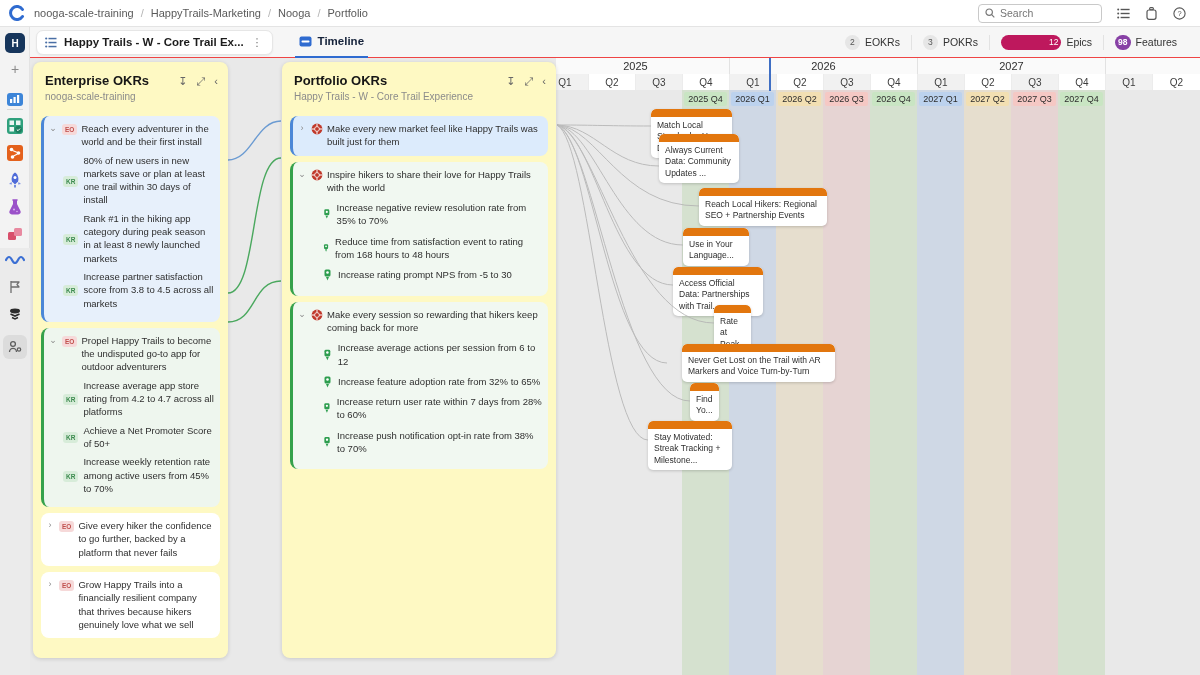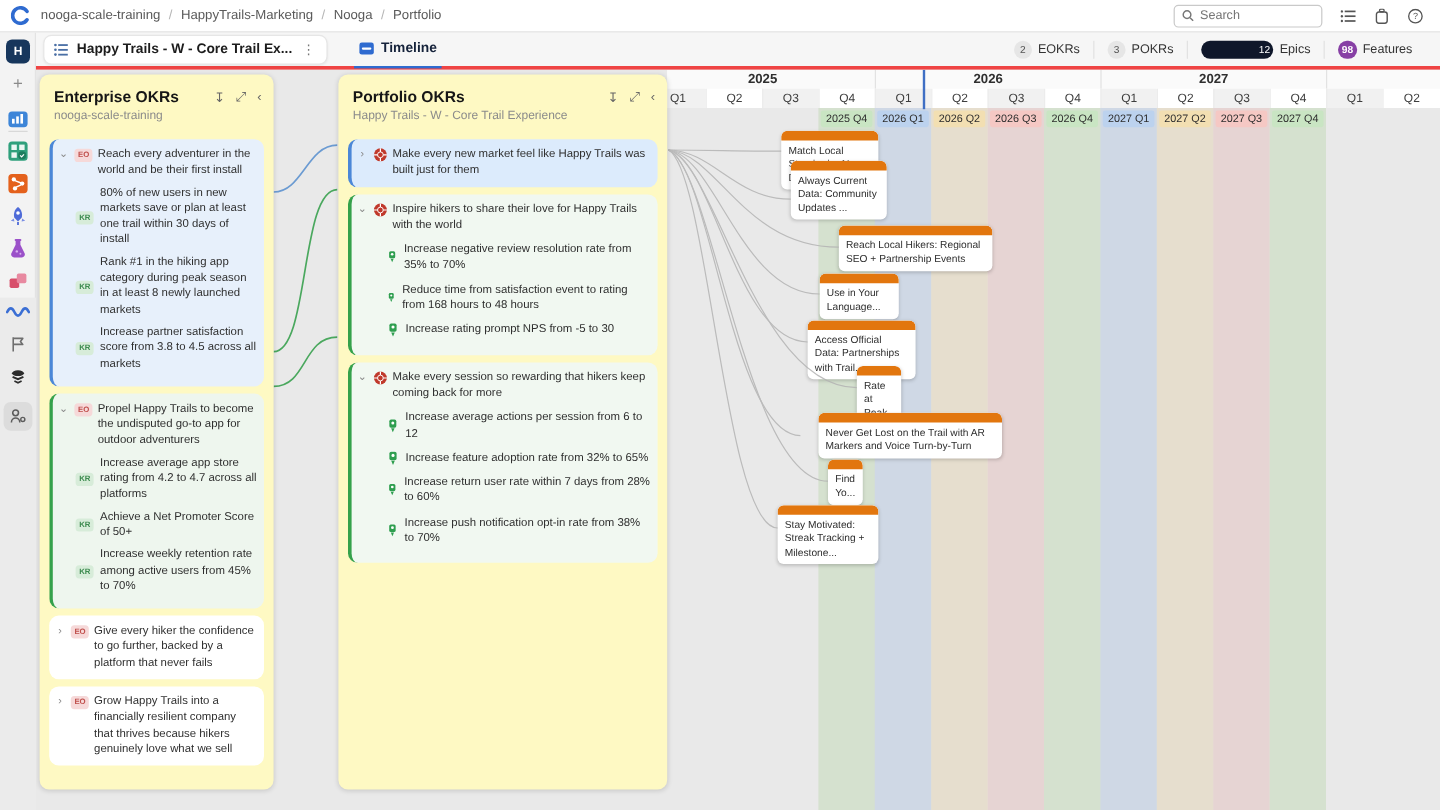--- a/index.html
+++ b/index.html
@@ -16,35 +16,35 @@
   .topbar-right { margin-left:auto; display:flex; align-items:center; gap:14px; padding-right:14px; }
   .search { display:flex; align-items:center; gap:5px; width:124px; height:19px;
             border:1px solid #c9c9c9; border-radius:4px; padding:0 6px; background:#fff; }
   .search input { border:none; outline:none; width:90px; font-size:10.5px; color:#444;
                   font-family:"Liberation Sans",sans-serif; background:transparent; }
   .tb-icon { width:14px; height:14px; color:#555; display:flex; align-items:center; justify-content:center;
              font-size:11px; }
 
   
   .tabbar { position:absolute; left:30px; top:27px; width:1170px; height:31px; background:#f6f6f6;
-            border-bottom:3px solid #ef4444; display:flex; align-items:center; z-index:9; }
+            border-bottom:1px solid #ef4444; display:flex; align-items:center; z-index:9; }
   .board-pill { display:flex; align-items:center; gap:7px; background:#fff; border:1px solid #e6e6e6;
             border-radius:7px; height:25px; margin-left:6px; padding:0 8px;
             box-shadow:0 1px 2px rgba(0,0,0,.06); }
   .board-pill .title { font-size:11.5px; font-weight:bold; color:#1c1c1c; white-space:nowrap; }
   .kebab { color:#777; font-size:11px; padding:0 1px; }
   .tab { display:flex; align-items:center; gap:6px; height:31px; margin-left:22px; padding:0 4px;
          border-bottom:2px solid #2f6bd0; }
   .tab .tab-label { font-size:11.5px; font-weight:bold; color:#15223a; }
   .count-badges { margin-left:auto; display:flex; align-items:center; padding-right:12px; }
   .cbadge { display:flex; align-items:center; gap:5px; padding:0 11px; border-left:1px solid #e2e2e2; }
   .cbadge:first-child { border-left:none; }
   .cb-num { min-width:15px; height:15px; border-radius:8px; background:#e6e6e6; color:#555;
             font-size:8.5px; display:flex; align-items:center; justify-content:center; padding:0 3px; }
-  .cb-num.orange { background:#0f172a; color:#fff; font-weight:normal;padding-left:48px; }
+  .cb-num.orange { background:#be185d; color:#fff; font-weight:normal;padding-left:48px; }
   .cb-num.purple { background:#8740a5; color:#fff; font-weight:bold; }
   .cb-label { font-size:10.5px; color:#333; }
 
   
   .rail { position:absolute; left:0; top:27px; width:30px; height:648px; background:#f3f3f3;
           border-right:1px solid #e3e3e3; z-index:9; }
   .rail-lower { position:absolute; left:0; top:221px; width:30px; height:427px; background:#ebebeb; }
   .rail-item { position:absolute; left:0; width:30px; display:flex; justify-content:center; }
   .avatar { width:20px; height:20px; border-radius:5px; background:#17365c; color:#fff;
             font-size:10px; font-weight:bold; display:flex; align-items:center; justify-content:center; }
@@ -54,21 +54,21 @@
 
   
   .timeline { position:absolute; left:556px; top:58px; width:644px; height:617px; overflow:hidden; z-index:1; }
   .tl-col { position:absolute; top:32px; bottom:0; width:47px; }
   .tint-green { background:rgba(171,209,152,.32); }
   .tint-blue  { background:rgba(153,180,222,.32); }
   .tint-beige { background:rgba(224,199,146,.30); }
   .tint-pink  { background:rgba(226,166,163,.30); }
   .tl-yearrow { position:absolute; left:0; top:0; width:644px; height:16px; background:#fafafa; }
   .tl-year { position:absolute; top:0; height:16px; border-left:1px solid #e2e2e2; background:#fafafa;
-             display:flex; align-items:center; justify-content:center; font-size:11px; font-weight:bold; color:#2f2f2f; }
+             display:flex; align-items:center; justify-content:center; font-size:11px; font-weight:normal; color:#2f2f2f; }
   .tl-qrow { position:absolute; left:0; top:16px; width:644px; height:16px; background:#fff; }
   .tl-q { position:absolute; top:0; height:16px; border-left:1px solid #ececec; display:flex;
           align-items:center; justify-content:center; font-size:10px; color:#3d3d3d; }
   .tl-q.shade { background:#f1f1f1; }
   .chip { position:absolute; top:34px; height:14px; width:43px; border-radius:2px; font-size:9px;
           color:#2d2d2d; display:flex; align-items:center; justify-content:center; }
   .chip-green { background:#c9e5c3; }
   .chip-blue  { background:#bcd2ee; }
   .chip-beige { background:#f2dfb2;text-align:right; }
   .chip-pink  { background:#f5c8c4; }

